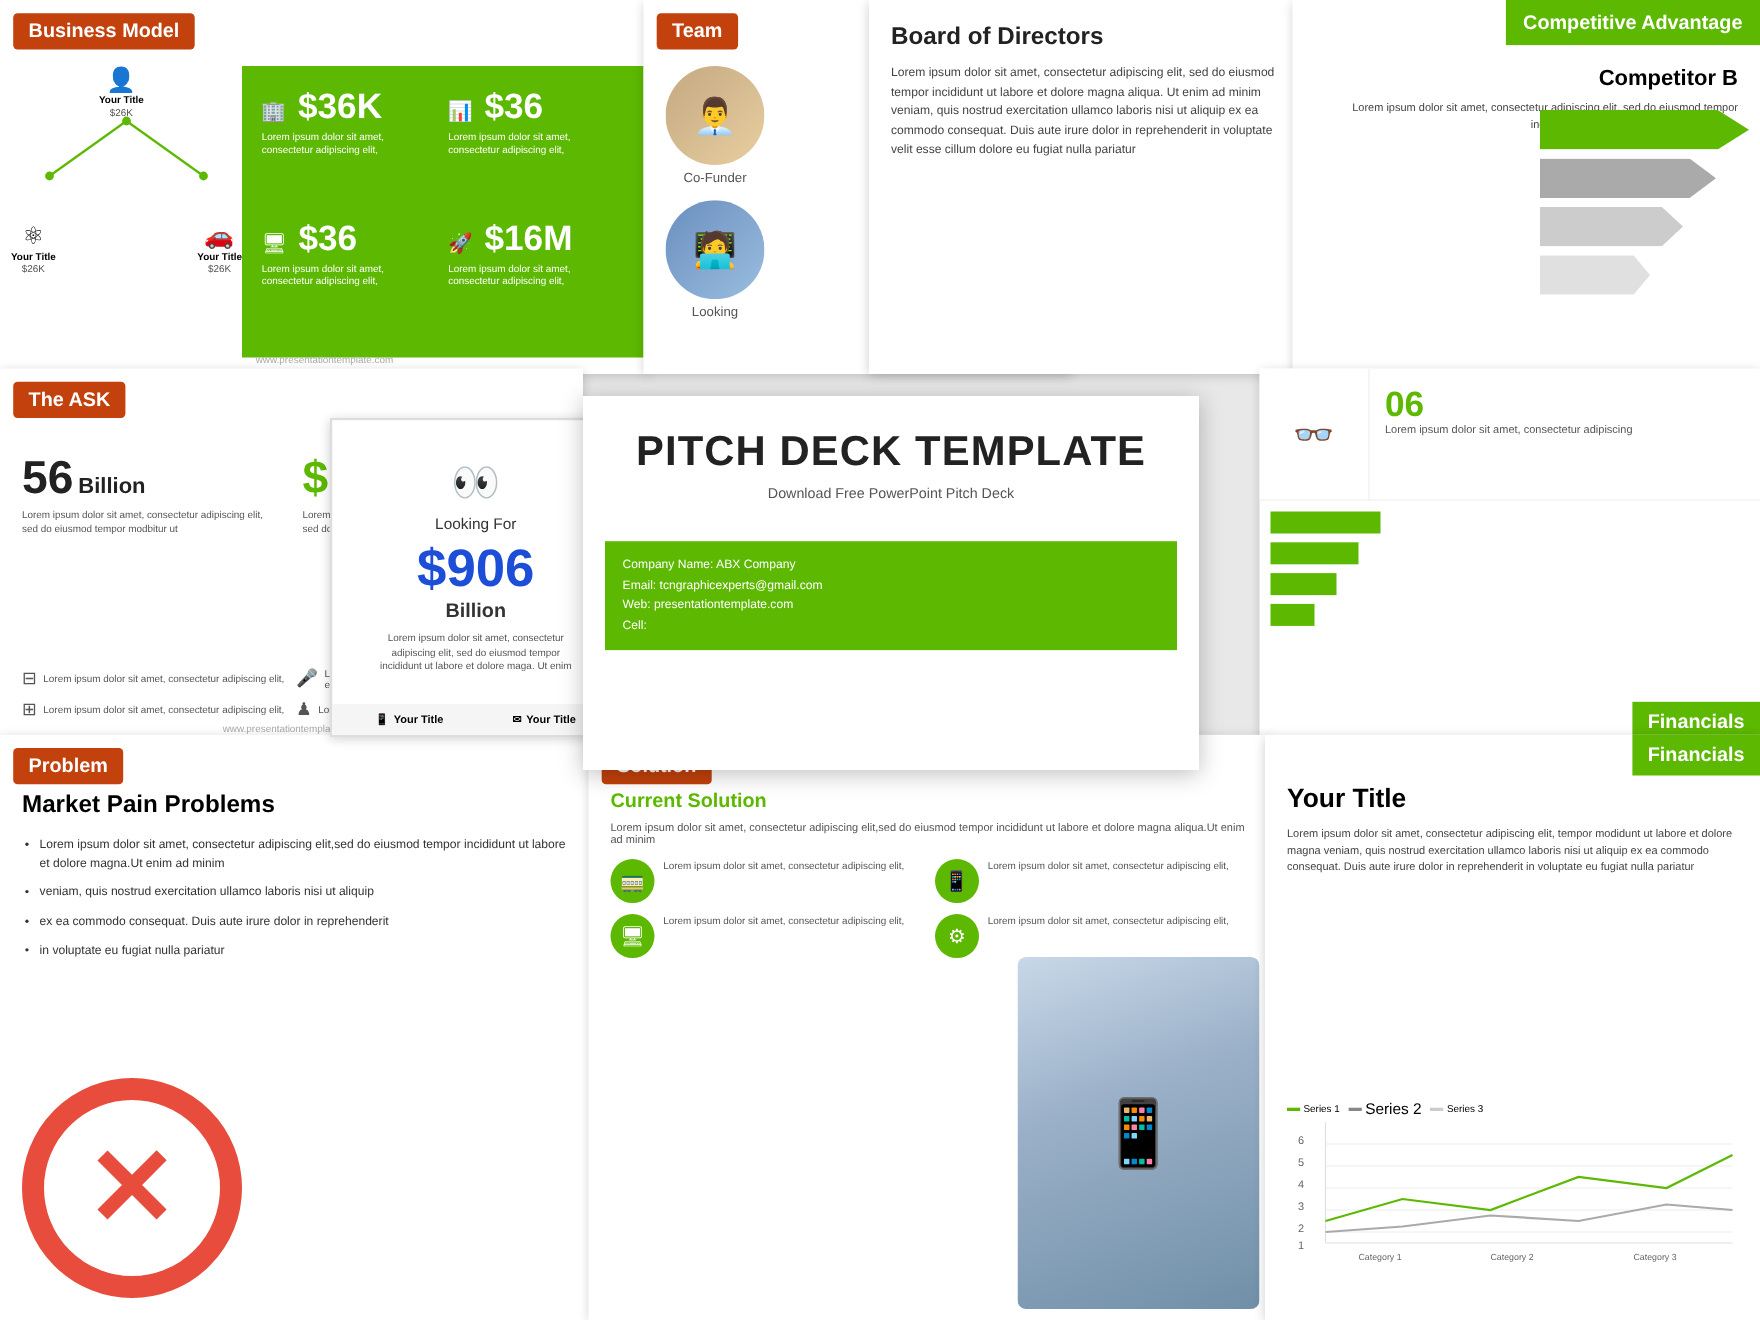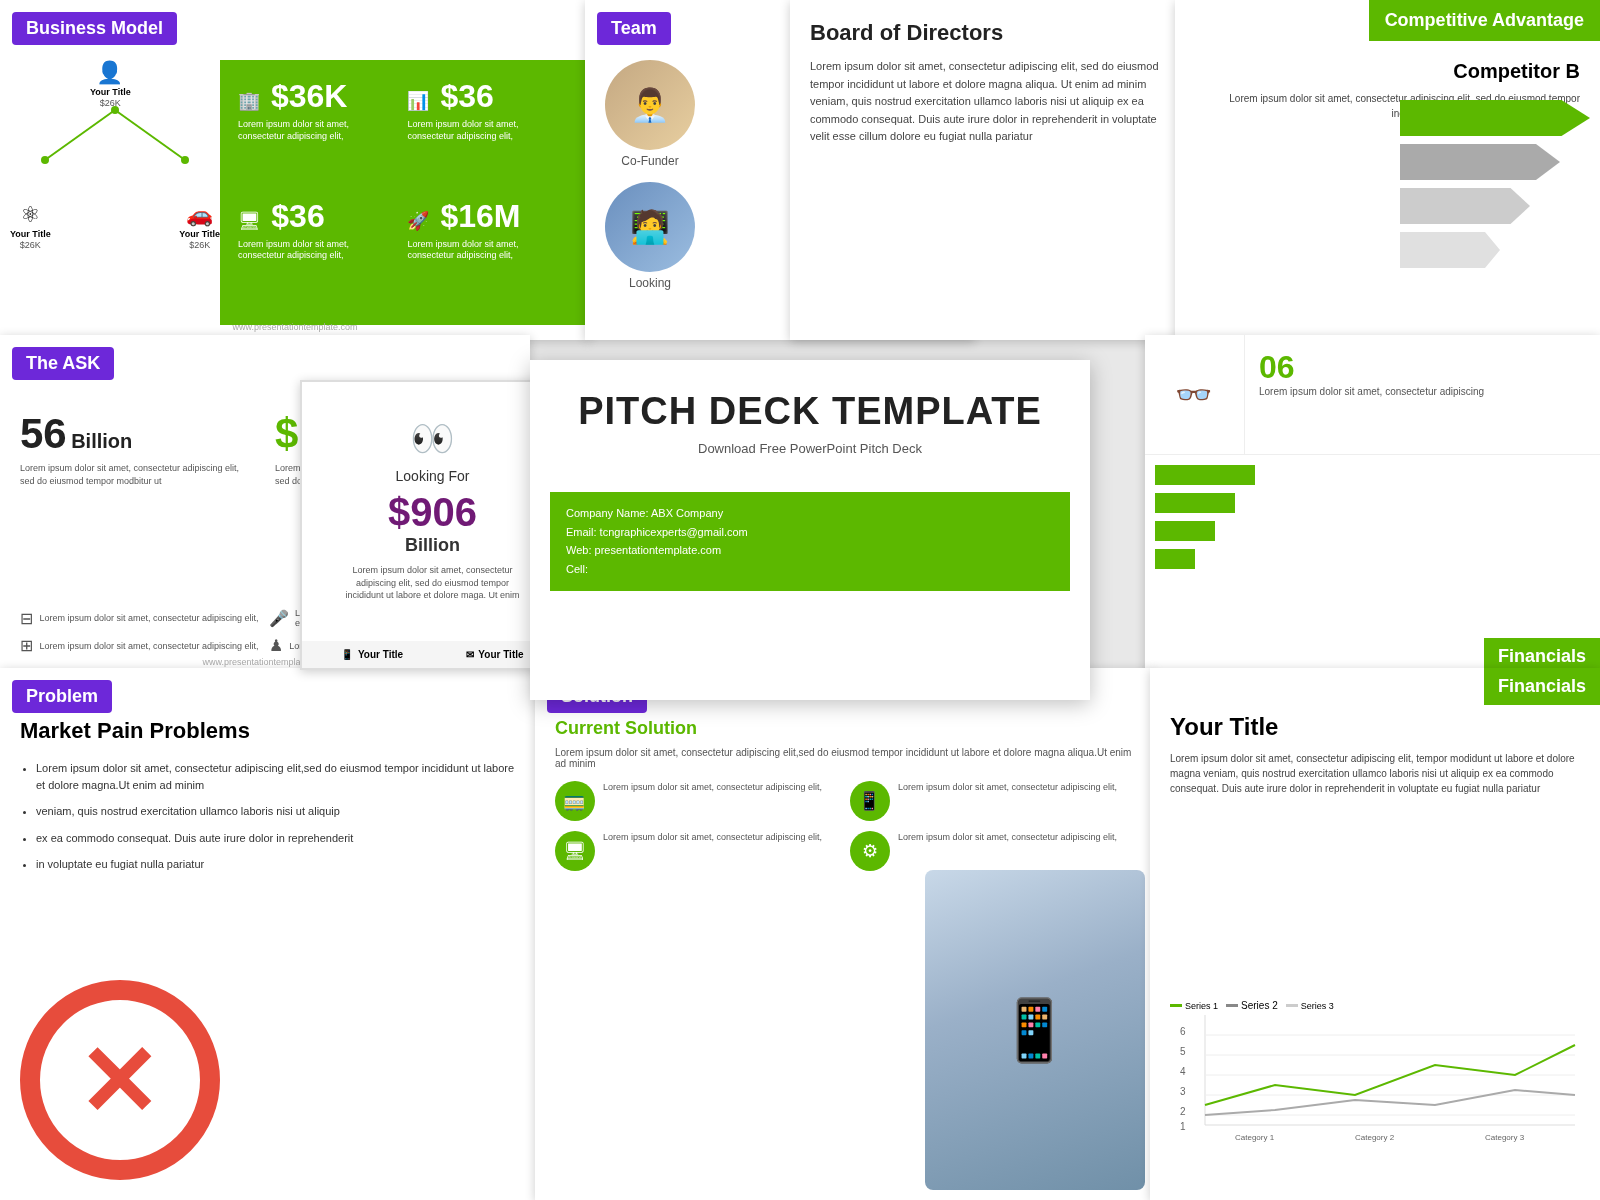--- a/index.html
+++ b/index.html
@@ -12,21 +12,21 @@
       position: relative;
     }
 
     .slide {
       position: absolute;
       background: white;
       box-shadow: 0 2px 10px rgba(0,0,0,0.2);
     }
 
     .green-badge {
-      background: #6d28d9;
+      background: #c2410c;
       color: white;
       font-weight: bold;
       padding: 6px 14px;
       border-radius: 4px;
       font-size: 18px;
       display: inline-block;
     }
 
     
     #slide-business {
@@ -185,21 +185,21 @@
     
     #slide-lookingfor {
       left: 300px; top: 380px;
       width: 265px; height: 290px;
       border: 2px solid #ddd;
       padding: 20px;
       text-align: center;
     }
     #slide-lookingfor .eyes { font-size: 36px; margin-bottom: 8px; }
     #slide-lookingfor .looking-text { font-size: 14px; color: #333; margin-bottom: 6px; }
-    #slide-lookingfor .big-amount { font-size: 40px; font-weight: 900; color: #701a75; }
+    #slide-lookingfor .big-amount { font-size: 48px; font-weight: 900; color: #1d4ed8; }
     #slide-lookingfor .billion { font-size: 18px; font-weight: bold; color: #333; margin-bottom: 8px; }
     #slide-lookingfor .desc { font-size: 9px; color: #555; line-height: 1.4; }
     .slide-lookingfor-footer {
       position: absolute;
       bottom: 0; left: 0; right: 0;
       background: #f5f5f5;
       display: flex;
       justify-content: space-around;
       padding: 8px;
     }
@@ -676,21 +676,21 @@
   <div class="fin-content">
     <h2>Your Title</h2>
     <p>Lorem ipsum dolor sit amet, consectetur adipiscing elit, tempor modidunt ut labore et dolore magna veniam, quis nostrud exercitation ullamco laboris nisi ut aliquip ex ea commodo consequat. Duis aute irure dolor in reprehenderit in voluptate eu fugiat nulla pariatur</p>
   </div>
   <div class="fin-chart">
     <div style="display:flex; gap:8px; margin-bottom:4px;">
       <div style="display:flex; align-items:center; gap:3px; font-size:9px;">
         <div style="width:12px;height:3px;background:#5cb800;"></div>
         <span>Series 1</span>
       </div>
-      <div style="display:flex; align-items:center; gap:3px; font-size:10px;justify-content:space-between;">
+      <div style="display:flex; align-items:center; gap:3px; font-size:14px;justify-content:space-between;">
         <div style="width:12px;height:3px;background:#888;"></div>
         <span>Series 2</span>
       </div>
       <div style="display:flex; align-items:center; gap:3px; font-size:9px;">
         <div style="width:12px;height:3px;background:#ccc;"></div>
         <span>Series 3</span>
       </div>
     </div>
     <svg width="100%" height="130" viewBox="0 0 400 130">
       <line x1="30" y1="0" x2="30" y2="110" stroke="#ddd" stroke-width="1"></line>

